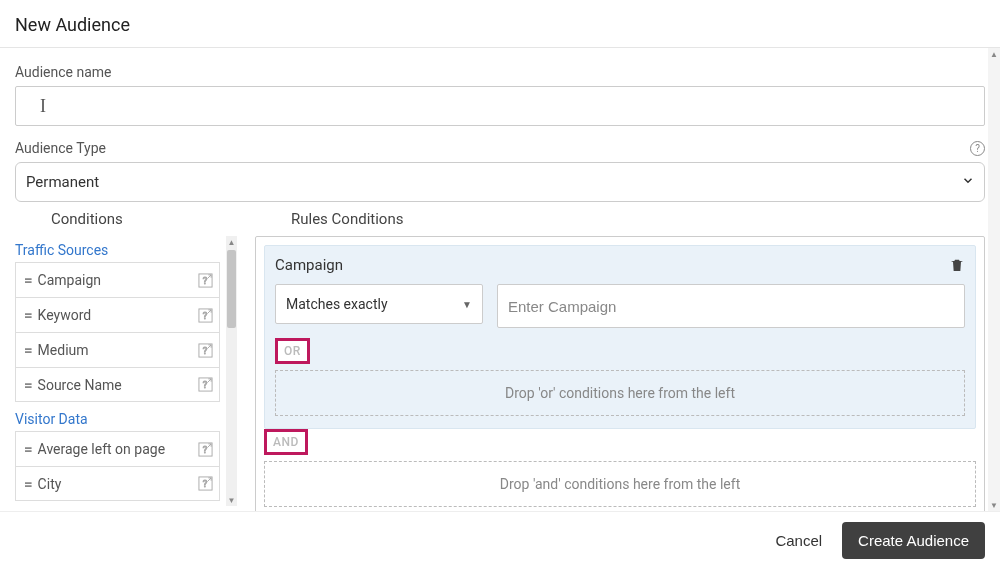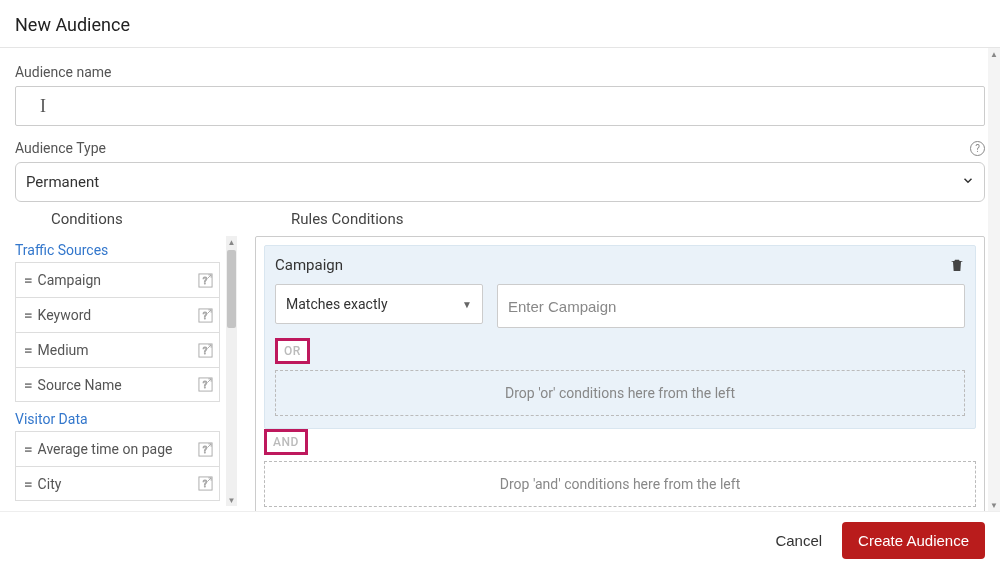--- a/index.html
+++ b/index.html
@@ -307,21 +307,21 @@
     gap: 20px;
   }
   .btn-cancel {
     background: none;
     border: none;
     font-size: 15px;
     color: #333;
     cursor: pointer;
   }
   .btn-primary {
-    background: #b91c1c;
+    background: #404040;
     color: #fff;
     border: none;
     border-radius: 4px;
     padding: 10px 16px;
     font-size: 15px;
     cursor: pointer;
   }
   input::placeholder { color: #888; }
 
   .text-cursor {
@@ -431,21 +431,21 @@
                       <polyline points="11,2 14,2 14,5"></polyline>
                     </svg>
                 </span>
               </div>
             </div>
 
             <div class="cond-group-title" style="margin-top:9px;">Visitor Data</div>
             <div>
               <div class="cond-item">
                 <span class="eq">=</span>
-                <span class="label">Average time on page</span>
+                <span class="label">Average left on page</span>
                 <span class="qicon">
                   <svg class="qicon-svg" viewBox="0 0 16 16" fill="none" stroke="#aaa" stroke-width="1">
                       <rect x="1" y="1" width="14" height="14"></rect>
                       <text x="5" y="12" font-size="10" fill="#aaa">?</text>
                       <line x1="10" y1="6" x2="14" y2="2"></line>
                       <polyline points="11,2 14,2 14,5"></polyline>
                     </svg>
                 </span>
               </div>
               <div class="cond-item">

